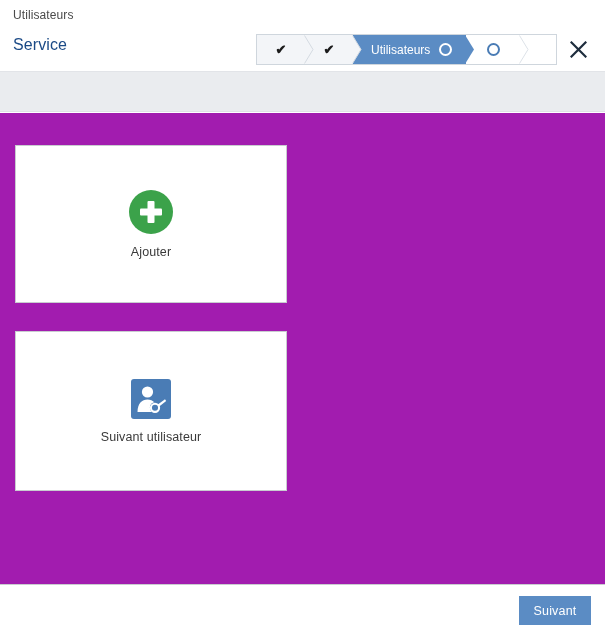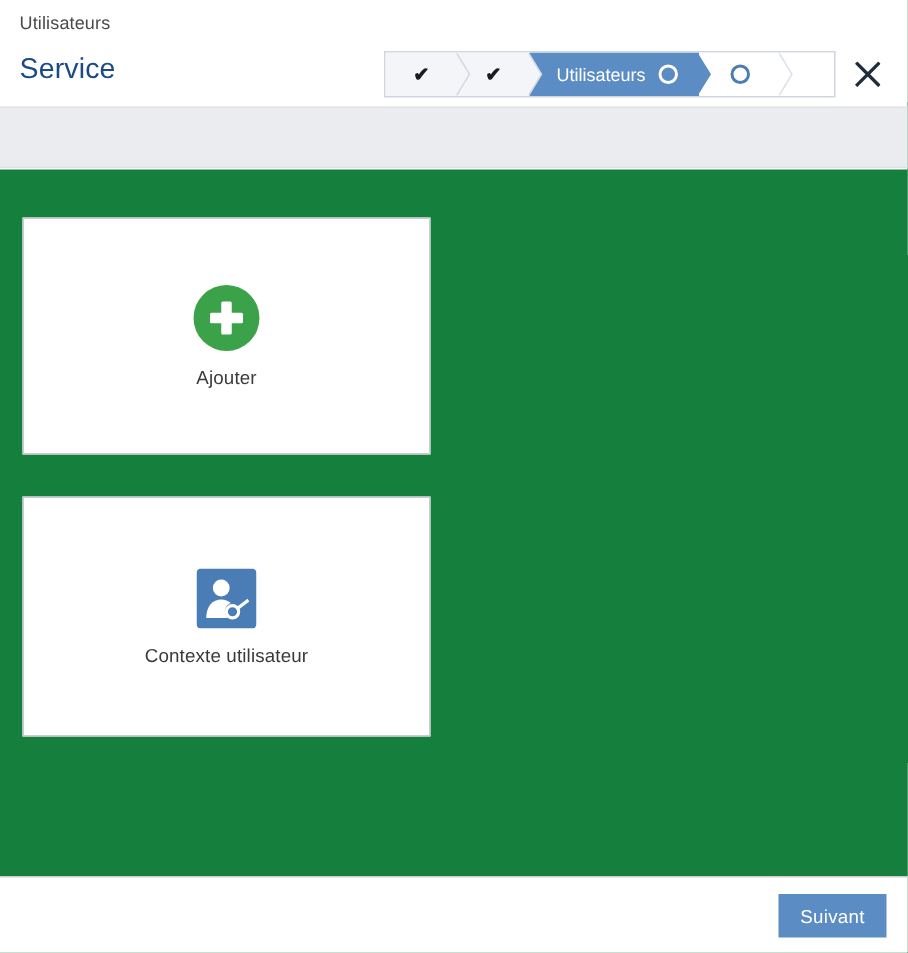--- a/index.html
+++ b/index.html
@@ -28,21 +28,21 @@
     left: 13px;
     top: 8px;
     font-size: 12px;
     color: #4a4a4a;
     letter-spacing: 0.1px;
   }
   .page-title {
     position: absolute;
     left: 13px;
     top: 36px;
-    font-size: 19px;
+    font-size: 16px;
     color: #1b4a86;
     font-weight: normal;
     letter-spacing: 0.1px;
   }
 
   
   .wizard {
     position: absolute;
     left: 256px;
     top: 34px;
@@ -139,21 +139,21 @@
     box-sizing: border-box;
   }
 
   
   .content {
     position: absolute;
     left: 0;
     top: 113px;
     width: 605px;
     height: 471px;
-    background: #15803d;
+    background: #a21caf;
     text-decoration: underline;
   }
 
   .card {
     position: absolute;
     box-sizing: border-box;
     background: #ffffff;
     border: 1px solid #c9ccd0;
     display: flex;
     flex-direction: column;
@@ -312,19 +312,19 @@
     <div class="card-icon-wrap">
       <svg class="user-tool-icon" width="40" height="40" viewBox="0 0 40 40">
         <rect x="0" y="0" width="40" height="40" rx="3" fill="#4a7cb5"></rect>
         <circle cx="16.5" cy="13" r="5.6" fill="#ffffff"></circle>
         <path d="M6.5,33 C6.5,24.6 11,20.6 16.5,20.6 C22,20.6 26.5,24.6 26.5,33 Z" fill="#ffffff"></path>
         <circle cx="24.5" cy="28.5" r="5.6" fill="#4a7cb5"></circle>
         <circle cx="24" cy="28.8" r="4.1" fill="none" stroke="#ffffff" stroke-width="2.1"></circle>
         <path d="M26.8,25.6 L34,20.2 L35.2,22 L28.2,27.4 Z" fill="#ffffff"></path>
       </svg>
     </div>
-    <div class="card-label">Contexte utilisateur</div>
+    <div class="card-label">Suivant utilisateur</div>
   </div>
 </div>
 
 <div class="footer">
   <button class="next-btn">Suivant</button>
 </div>
 
 </body></html>

